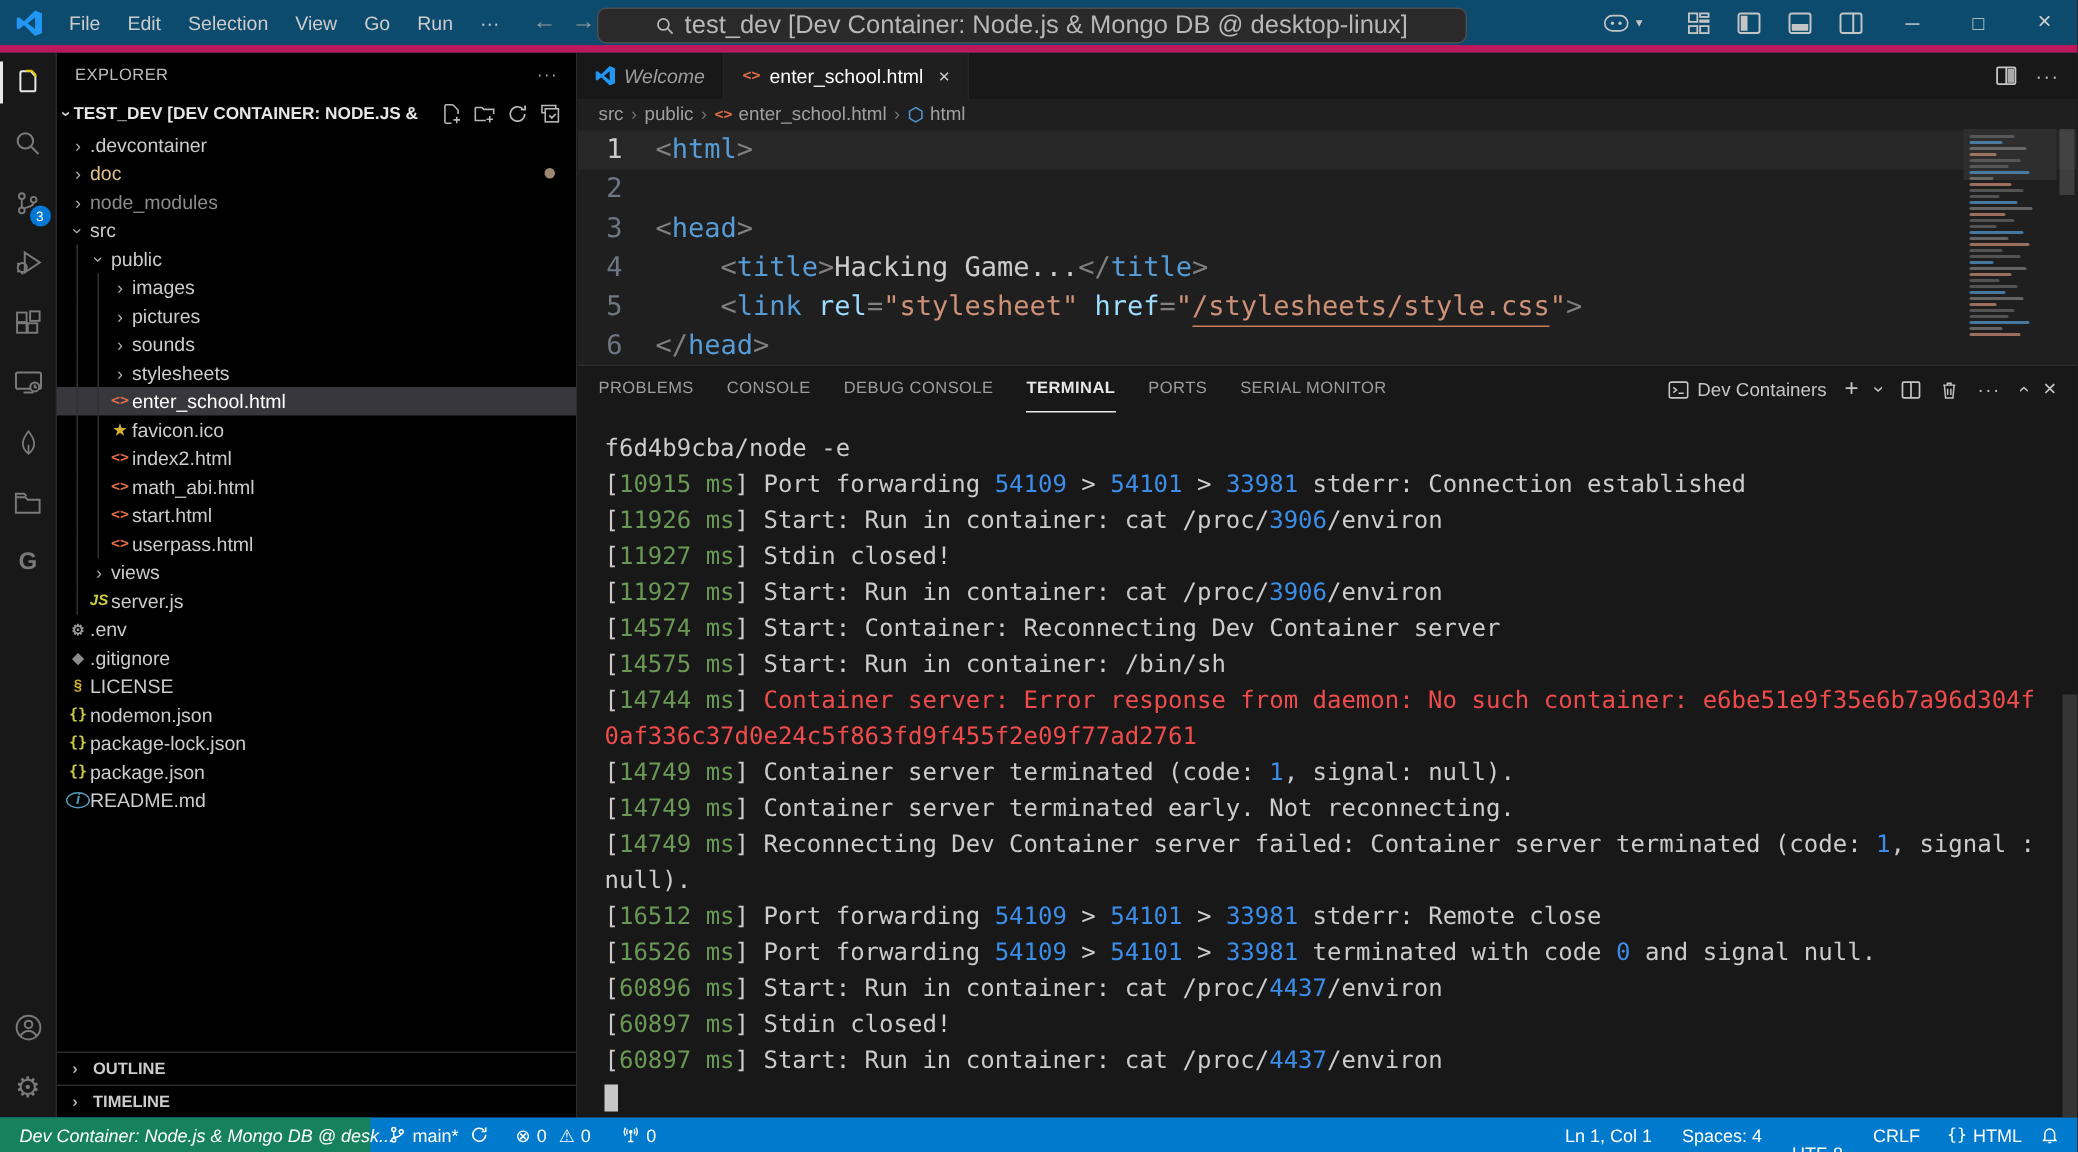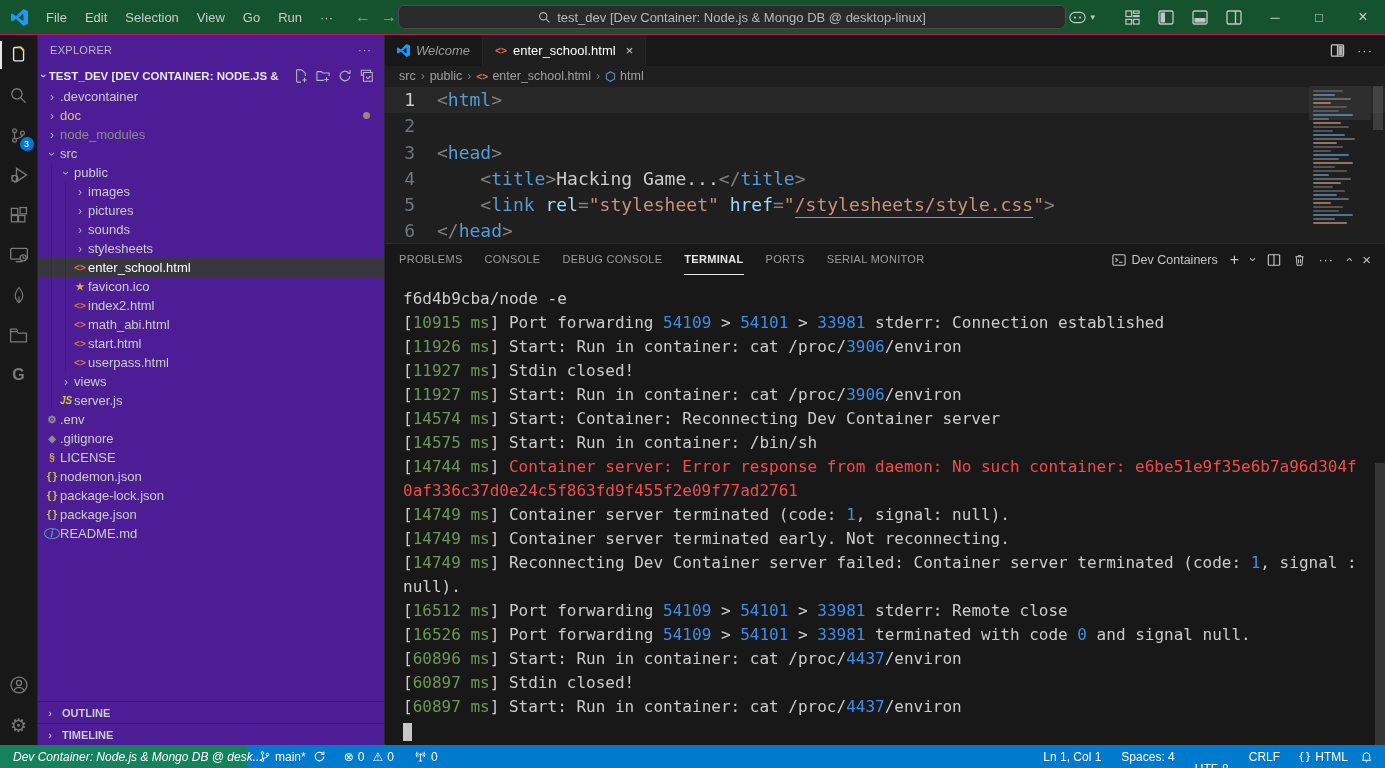--- a/index.html
+++ b/index.html
@@ -6,53 +6,53 @@
   html,body { width:1385px; height:768px; overflow:hidden; }
   body {
     font-family:"Liberation Sans", sans-serif;
     background:#1f1f1f; color:#cccccc; font-size:13px;
     display:flex; flex-direction:column;
   }
   svg { display:block; }
 
   
   .titlebar {
-    height:35px; background:#14532d; border-bottom:1px solid #be185d;
+    height:35px; background:#0c4a6e; border-bottom:5px solid #be185d;
     display:flex; align-items:center; flex:0 0 35px; position:relative;
   }
   .tb-logo { width:38px; display:flex; justify-content:center; }
   .tb-menus { display:flex; gap:2px; color:#cccccc; }
   .tb-menus .menu { padding:4px 8px; border-radius:5px; cursor:default; }
   .tb-nav { display:flex; gap:10px; margin-left:14px; color:#9a9a9a; font-size:16px; }
   .tb-search {
-    position:absolute; left:398px; width:668px; height:24px; top:5px;
+    position:absolute; left:398px; width:580px; height:24px; top:5px;
     background:#2a2a2a; border:1px solid #4d4d4d; border-radius:6px;
     display:flex; align-items:center; justify-content:center; gap:6px;
-    color:#b8b8b8; font-size:13px;
+    color:#b8b8b8; font-size:17px;
   }
   .tb-right { margin-left:auto; display:flex; align-items:center; gap:4px; padding-right:0; }
   .tb-icon { width:30px; height:26px; display:flex; align-items:center; justify-content:center; color:#c5c5c5; }
   .tb-caret { font-size:9px; color:#c5c5c5; margin-left:-6px; }
   .win-controls { display:flex; }
   .win-btn { width:44px; height:34px; display:flex; align-items:center; justify-content:center; color:#d0d0d0; font-size:13px; }
 
   
   .main { flex:1; display:flex; min-height:0; }
 
   
   .activitybar { width:38px; background:#181818; border-right:1px solid #2b2b2b; display:flex; flex-direction:column; align-items:center; }
   .ab-item { width:38px; height:40px; display:flex; align-items:center; justify-content:center; color:#7a7a7a; position:relative; }
   .ab-item.active { color:#e7e7e7; }
   .ab-item.active::before { content:""; position:absolute; left:0; top:6px; bottom:6px; width:2px; background:#e7e7e7; }
   .ab-badge { position:absolute; right:4px; bottom:4px; background:#0078d4; color:#fff; font-size:9px; width:14px; height:14px; border-radius:50%; display:flex; align-items:center; justify-content:center; }
   .ab-spacer { flex:1; }
   .gear-glyph { font-size:19px; }
 
   
-  .sidebar { width:347px; background:#4c1d95; border-right:1px solid #2b2b2b; display:flex; flex-direction:column; font-size:13px; }
+  .sidebar { width:347px; background:#000000; border-right:1px solid #2b2b2b; display:flex; flex-direction:column; font-size:13px; }
   .sb-header { height:30px; display:flex; align-items:center; padding:0 12px; color:#bbbbbb; font-size:11px; letter-spacing:.3px; flex:0 0 30px; }
   .sb-header .more { margin-left:auto; color:#bbb; letter-spacing:1px; }
   .sb-root { height:22px; display:flex; align-items:center; gap:3px; padding-left:4px; font-weight:bold; font-size:11.5px; color:#e7e7e7; flex:0 0 22px; }
   .sb-root .lbl { white-space:nowrap; overflow:hidden; max-width:230px; }
   .sb-root-actions { margin-left:auto; display:flex; gap:8px; padding-right:10px; color:#b8b8b8; }
   .tree { flex:1; overflow:hidden; position:relative; }
   .trow { height:19px; display:flex; align-items:center; position:relative; color:#cccccc; cursor:default; }
   .trow .chev { width:16px; display:flex; justify-content:center; color:#b0b0b0; font-size:12px; flex:0 0 16px; }
   .trow .ficon { width:16px; display:flex; justify-content:center; align-items:center; flex:0 0 16px; font-size:10px; font-weight:bold; }
   .trow.selected { background:#37373d; color:#ffffff; }

